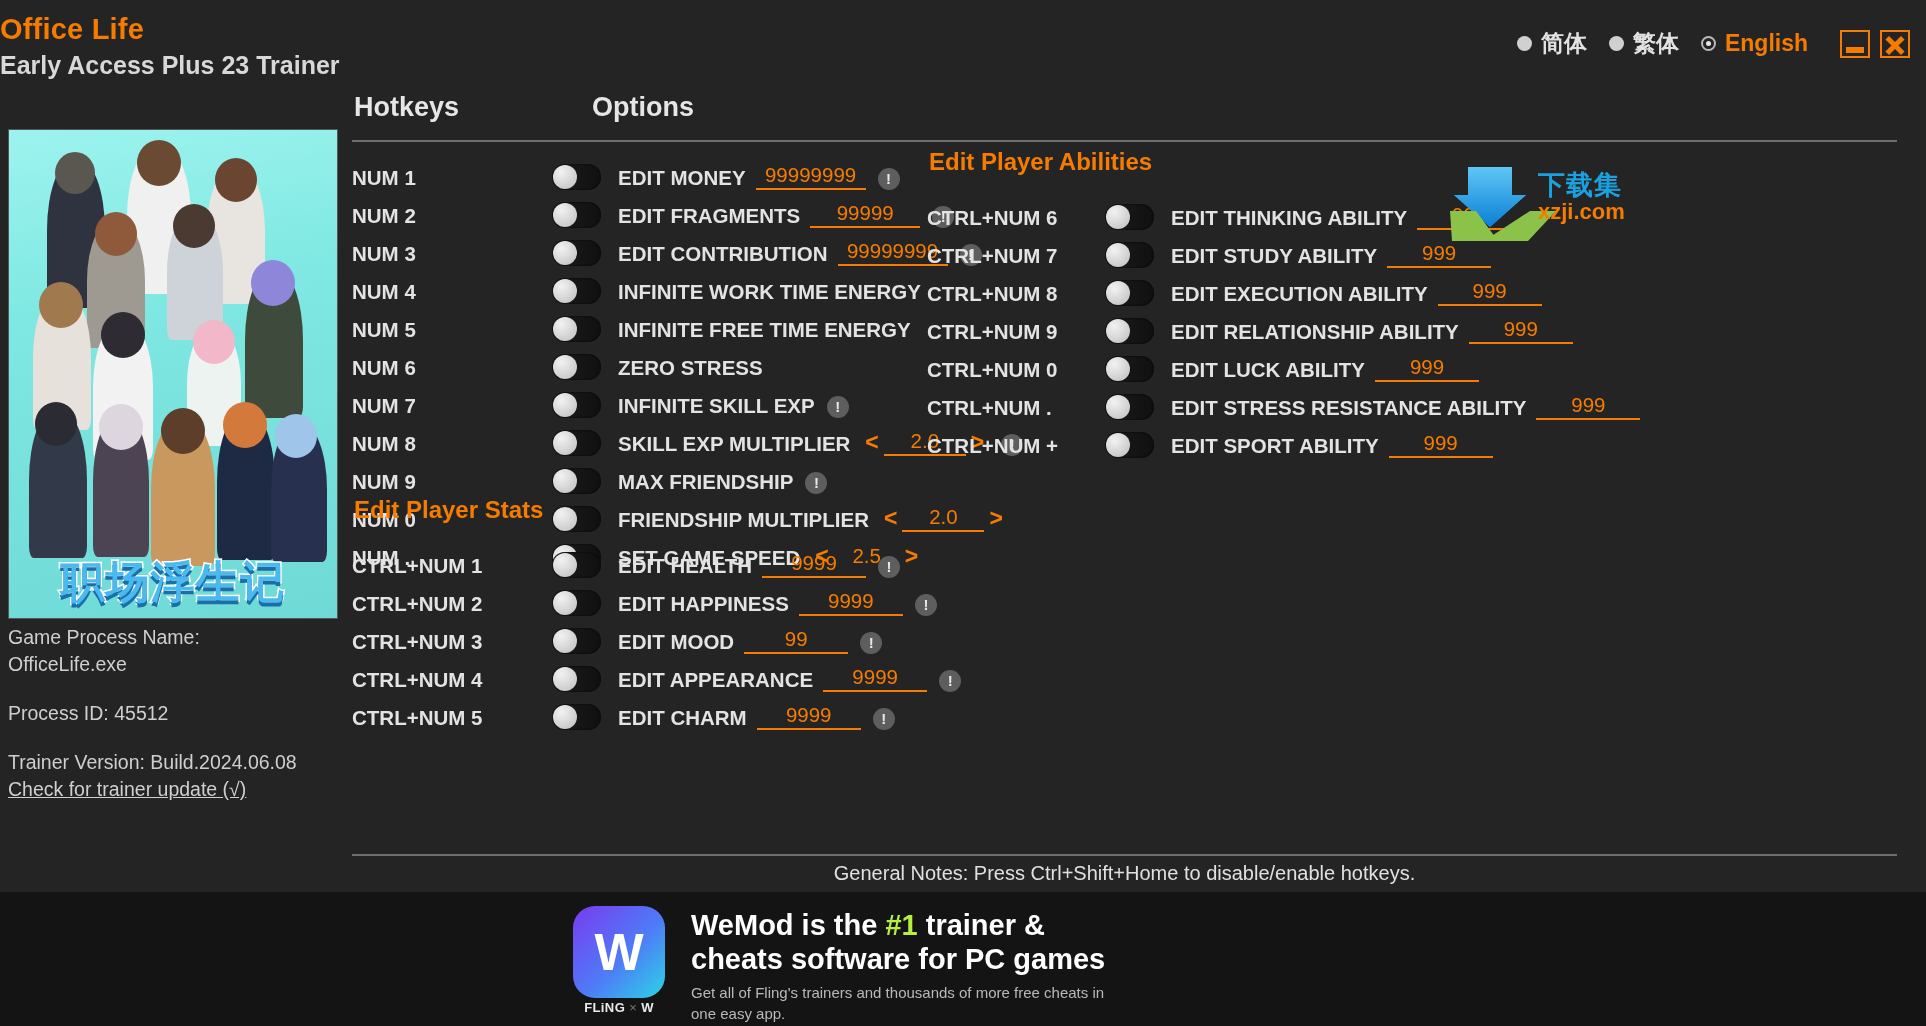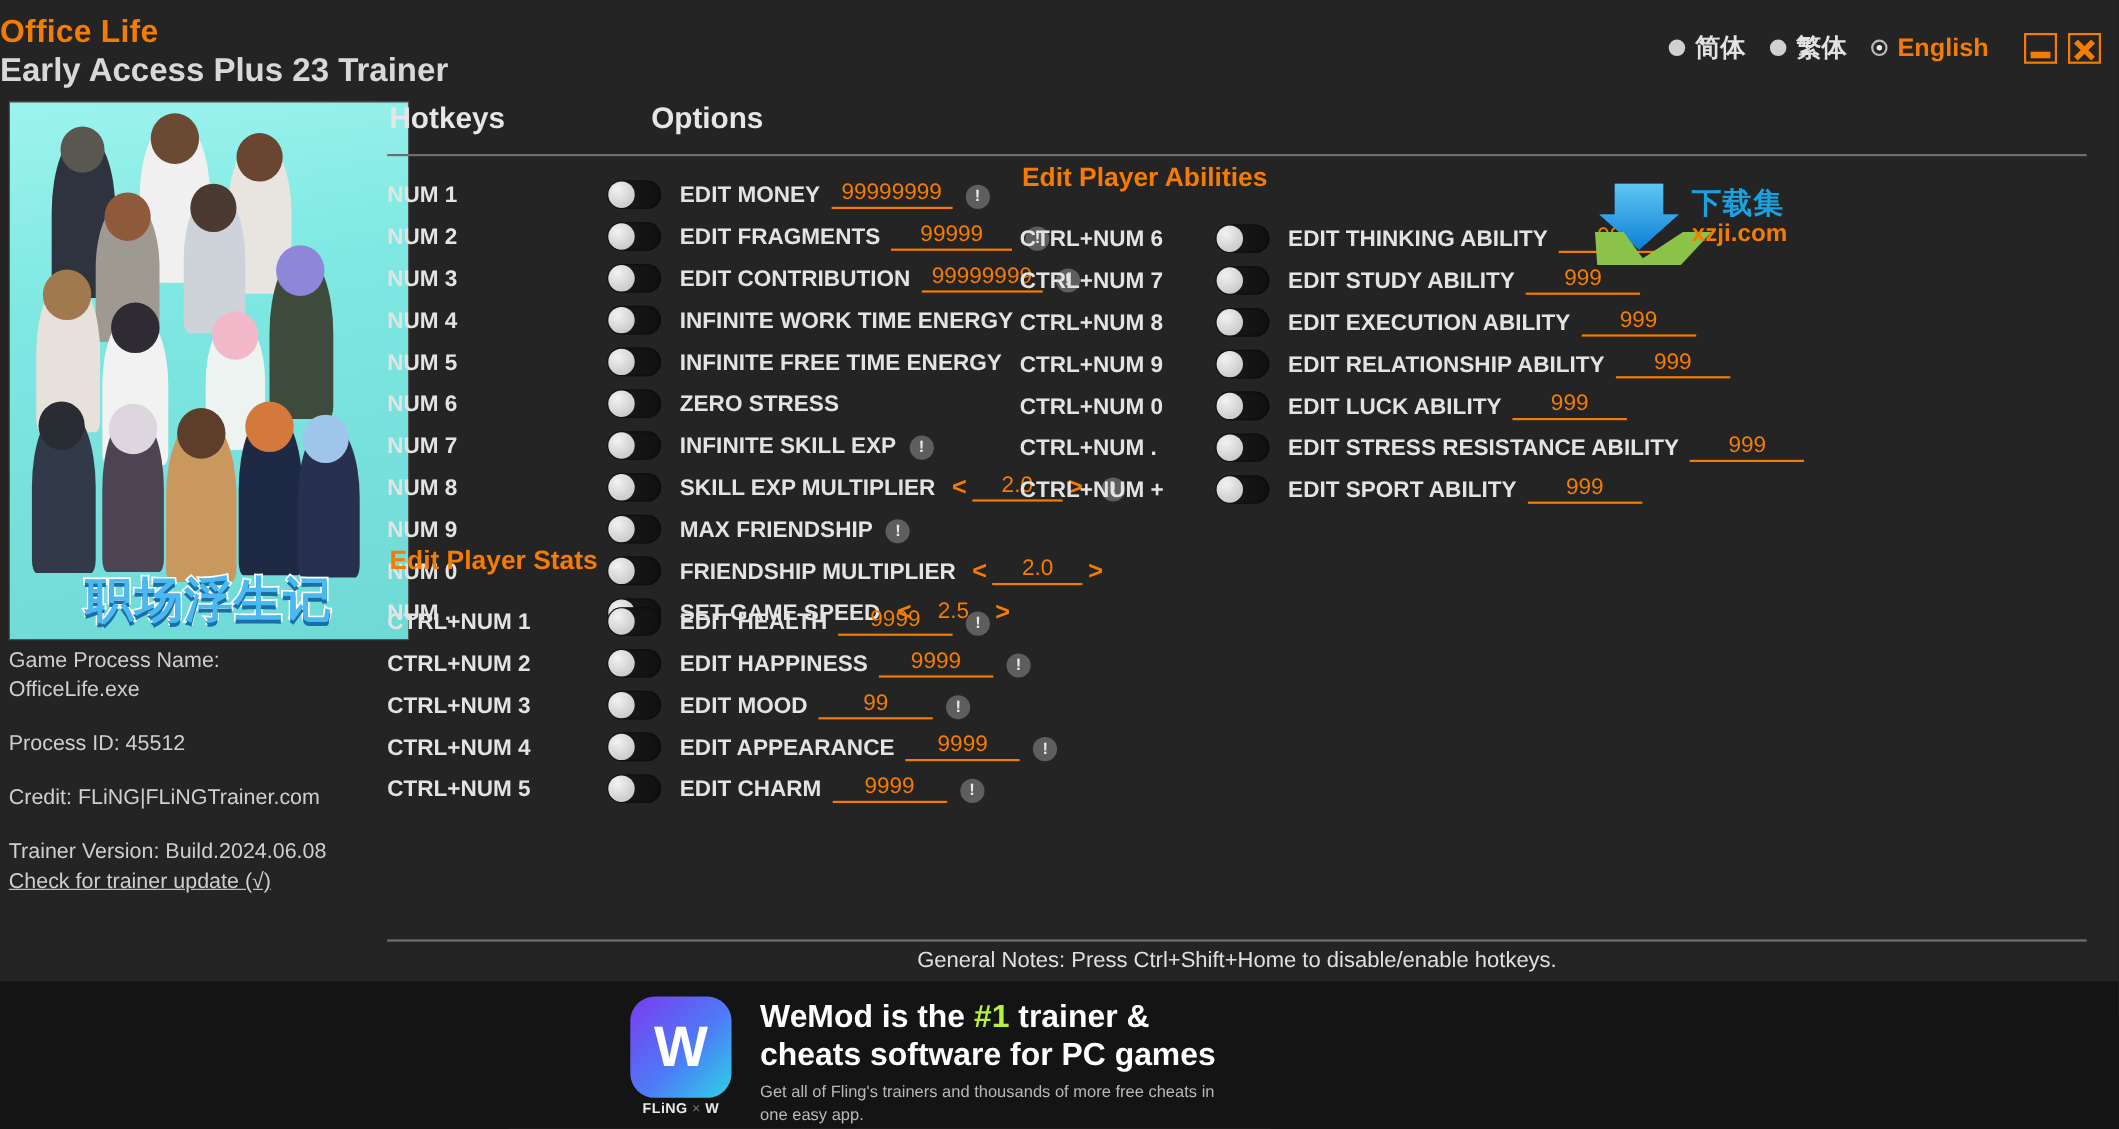--- a/index.html
+++ b/index.html
@@ -8,21 +8,21 @@
     background: #242424;
     font-family: "Liberation Sans", sans-serif;
     overflow: hidden;
   }
   .app { position: relative; width: 1926px; height: 1026px; background: #242424; }
 
   
   .header { position: relative; height: 92px; background: #242424; }
   .title-block { position: absolute; left: 0; top: 10px; width: 700px; }
   .game-title { font-size: 29px; font-weight: bold; color: #f57c00; line-height: 38px; letter-spacing: .2px; }
-  .trainer-sub { font-size: 30px; font-weight: bold; color: #d8d8d8; line-height: 34px; }
+  .trainer-sub { font-size: 25px; font-weight: bold; color: #d8d8d8; line-height: 34px; }
 
   .lang-bar { position: absolute; right: 16px; top: 28px; display: flex; align-items: center; gap: 0px; }
   .lang-opt { display: flex; align-items: center; gap: 9px; margin-right: 22px; cursor: pointer; }
   .radio { width: 15px; height: 15px; border-radius: 50%; background: #d0d0d0; flex: 0 0 auto; }
   .radio.sel { background: transparent; border: 2px solid #b9b9b9; }
   .radio.sel::after { content: ""; display:block; width: 5px; height:5px; margin: 3px auto; border-radius:50%; background:#e8e8e8; }
   .lang-label { font-size: 23px; font-weight: bold; color: #e2e2e2; }
   .lang-opt.active .lang-label { color: #f57c00; }
   .win-btn { width: 30px; height: 28px; border: 2px solid #f57c00; margin-left: 10px; position: relative; cursor: pointer; }
   .win-btn.min::after { content:""; position:absolute; left:4px; right:4px; bottom:3px; height:6px; background:#f57c00; }
@@ -30,23 +30,23 @@
   .win-btn.close::before, .win-btn.close::after {
     content:""; position:absolute; left:2px; right:2px; top:11px; height:5px; background:#f57c00;
   }
   .win-btn.close::before { transform: rotate(45deg); }
   .win-btn.close::after { transform: rotate(-45deg); }
 
   
   .body-area { position: relative; }
   .sidebar { position: absolute; left: 8px; top: 0px; width: 330px; }
   .cover {
-    width: 364px; height: 490px; border: 1px solid #555;
+    width: 330px; height: 490px; border: 1px solid #555;
     background: linear-gradient(170deg,#9df3ee 0%, #7fe8e2 35%, #6fd9d6 100%);
-    position: relative; overflow: hidden;
+    position: relative; overflow: hidden; margin-top: 37px;
   }
   .cover-chars { position:absolute; inset:0; }
   .ch { position: absolute; border-radius: 48% 48% 8% 8%; }
   .cover-logo {
     position: absolute; bottom: 6px; left: 0; width: 100%; text-align: center;
     font-size: 44px; font-weight: bold; letter-spacing: 1px;
     color: #49b9ef; -webkit-text-stroke: 3px #ffffff; paint-order: stroke fill;
     text-shadow: 0 4px 0 #1b6fa8;
   }
   .side-info { margin-top: 5px; color: #cfcfcf; font-size: 19.5px; line-height: 27px; }
@@ -187,21 +187,20 @@
         </div>
         <div class="cover-logo">职场浮生记</div>
       </div>
 
       <div class="side-info">
         <p>
           <span>Game Process Name:</span><br>
           <span>OfficeLife.exe</span>
         </p>
         <p>Process ID: 45512</p>
-        <p>Credit: FLiNG|FLiNGTrainer.com</p>
         <p>
           <span>Trainer Version: Build.2024.06.08</span><br>
           <span class="update-link">Check for trainer update (√)</span>
         </p>
       </div>
     </div>
 
     <div class="main">
       <div class="col-heads">
         <div class="h h-hotkeys">Hotkeys</div>

